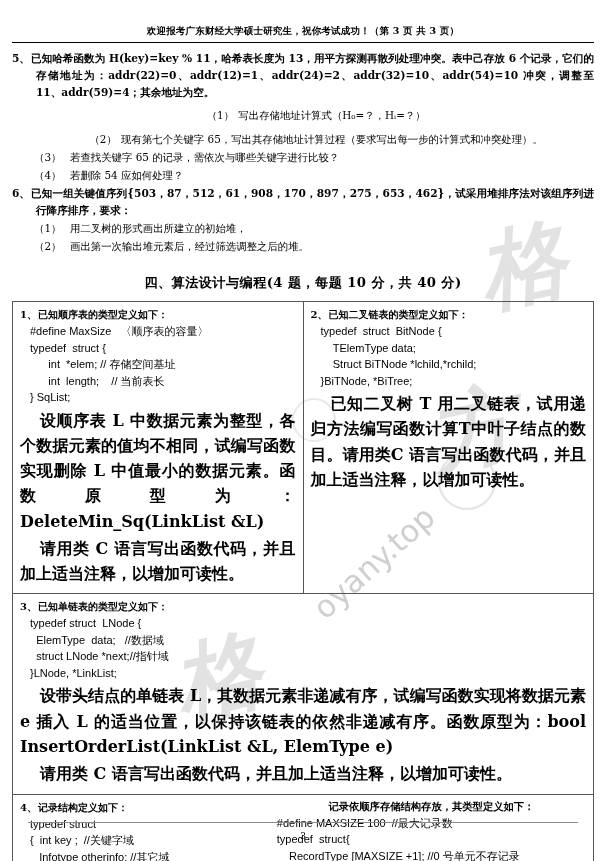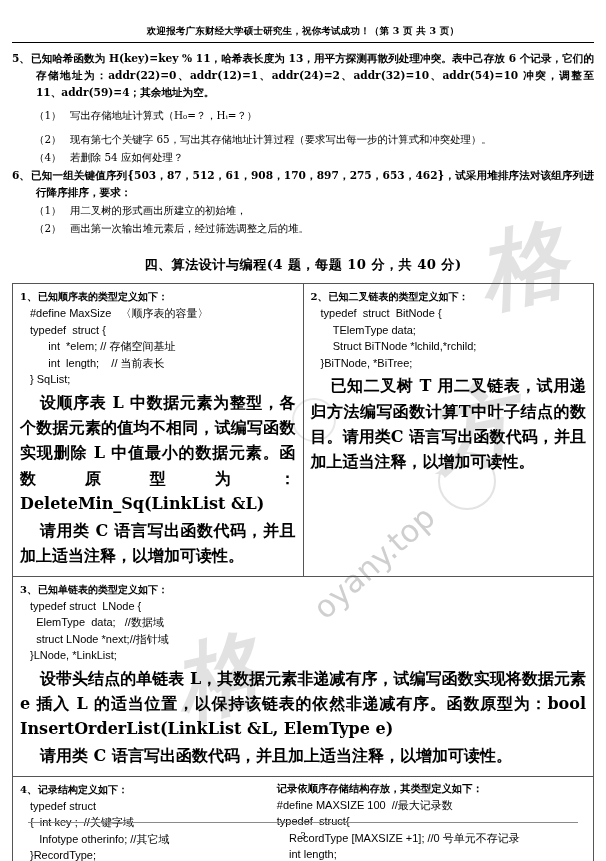--- a/index.html
+++ b/index.html
@@ -100,21 +100,21 @@
   }
   .q .num { display: inline-block; width: 19px; text-indent: 0; }
   .sub {
     font-size: 10.4px;
     line-height: 1.72;
     padding-left: 52px;
     text-indent: -30px;
     margin: 0;
   }
   .sub .lbl { display: inline-block; width: 36px; text-indent: 0; }
-  .sp-top { margin-top: 6px; }
+  .sp-top { margin-top: 6px; text-align: center; }
 
   
   .section-title {
     font-size: 13.2px;
     font-weight: bold;
     margin: 18px 0 9px 0;
     letter-spacing: 0.4px;
     text-align: center;
   }
 
@@ -151,21 +151,21 @@
     font-size: 16px;
     line-height: 1.58;
     font-weight: bold;
     text-align: justify;
     margin: 2px 0 0 0;
     text-indent: 20px;
   }
   .rtitle {
     font-size: 10.3px;
     font-weight: bold;
-    text-align: left;
+    text-align: center;
     margin-bottom: 1px;
   }
 
   
   .footer {
     position: absolute;
     left: 28px;
     right: 28px;
     bottom: 20px;
     z-index: 2;
@@ -195,20 +195,23 @@
     <div class="header-rule"></div>
 
     <p class="q">
       <span class="num">5、</span><span>已知哈希函数为 H(key)=key % 11，哈希表长度为 13，用平方探测再散列处理冲突。表中己存放 6 个记录，它们的存储地址为：addr(22)=0、addr(12)=1、addr(24)=2、addr(32)=10、addr(54)=10 冲突，调整至 11、addr(59)=4；其余地址为空。</span>
     </p>
     <p class="sub sp-top">
       <span class="lbl">（1）</span><span>写出存储地址计算式（H₀=？，Hᵢ=？）</span>
     </p>
     <p class="sub sp-top">
       <span class="lbl">（2）</span><span>现有第七个关键字 65，写出其存储地址计算过程（要求写出每一步的计算式和冲突处理）。</span>
+    </p>
+    <p class="sub">
+      <span class="lbl">（3）</span><span>若查找关键字 65 的记录，需依次与哪些关键字进行比较？</span>
     </p>
     <p class="sub">
       <span class="lbl">（4）</span><span>若删除 54 应如何处理？</span>
     </p>
 
     <p class="q">
       <span class="num">6、</span><span>已知一组关键值序列{503，87，512，61，908，170，897，275，653，462}，试采用堆排序法对该组序列进行降序排序，要求：</span>
     </p>
     <p class="sub">
       <span class="lbl">（1）</span><span>用二叉树的形式画出所建立的初始堆，</span>

